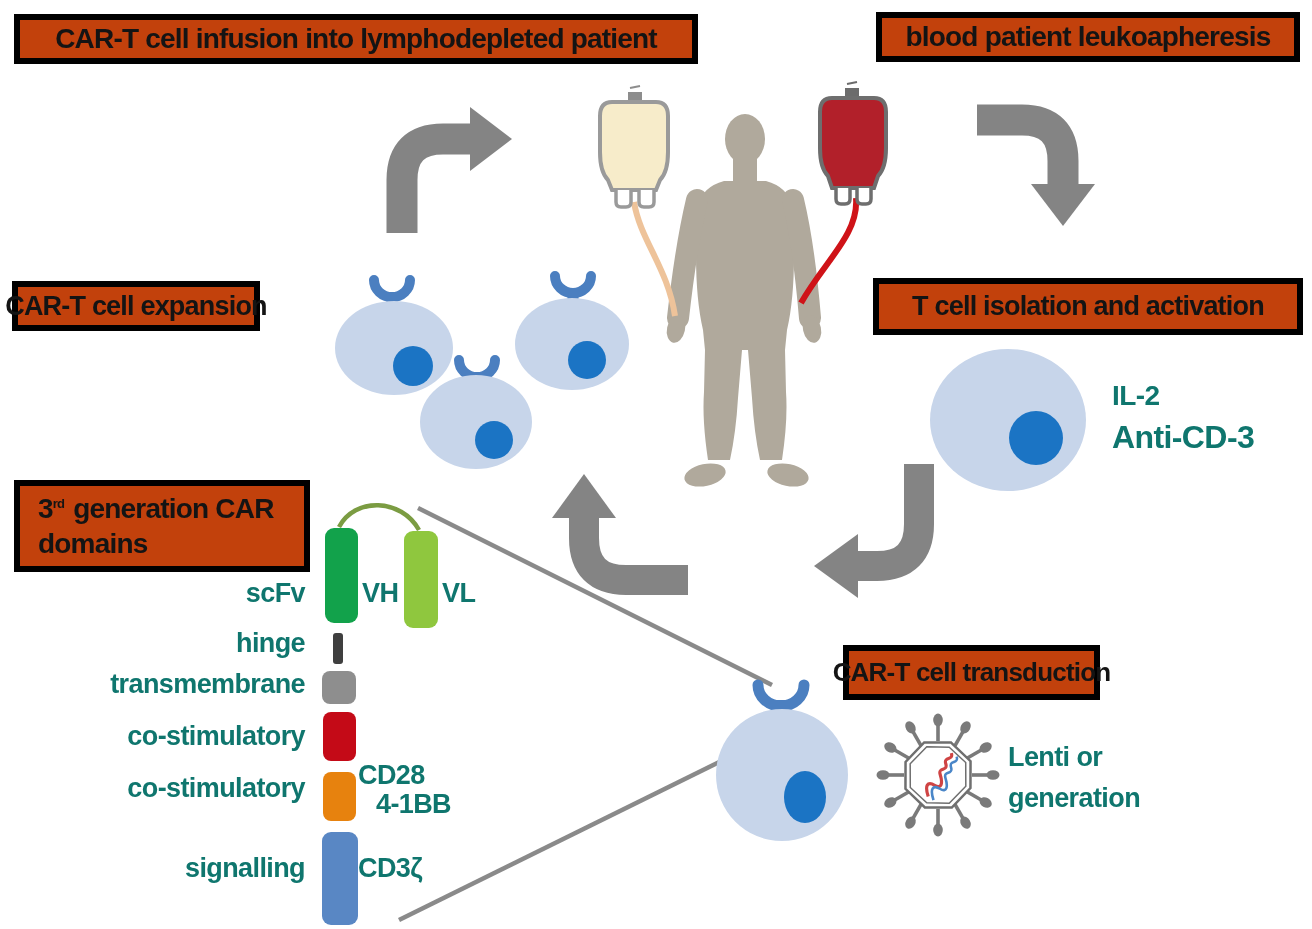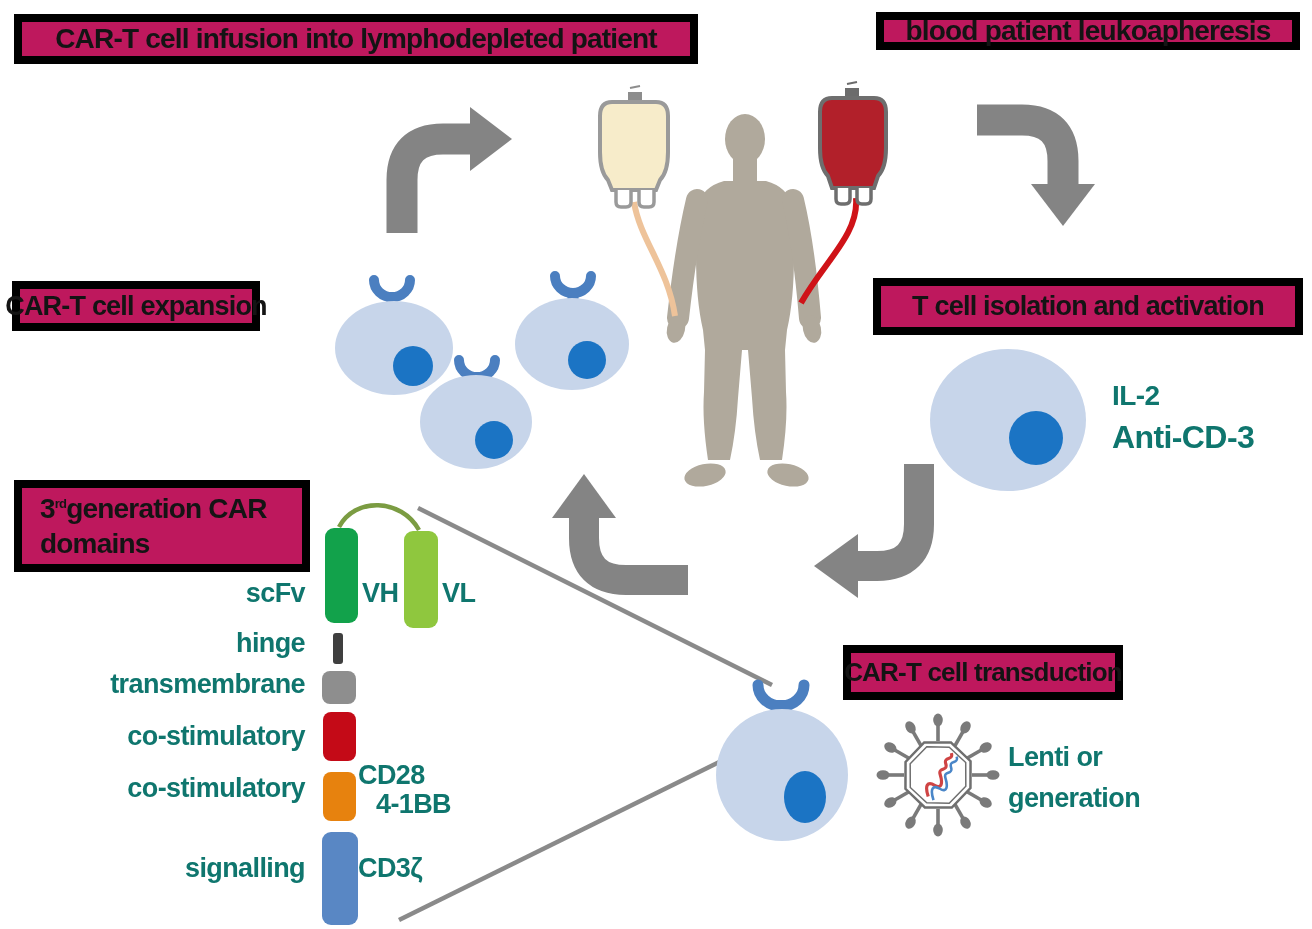--- a/index.html
+++ b/index.html
@@ -1,31 +1,31 @@
 <!DOCTYPE html>
 <html><head>
 <meta charset="utf-8">
 <style>
   html,body{margin:0;padding:0;background:#ffffff;}
   #canvas{position:relative;width:1312px;height:929px;background:#ffffff;overflow:hidden;
           font-family:"Liberation Sans","DejaVu Sans",sans-serif;color:#161616;}
   #fig{position:absolute;left:0;top:0;}
   .box{position:absolute;display:flex;align-items:center;justify-content:center;
-       background:#be185d;border:8px solid #000000;font-weight:bold;white-space:nowrap;
+       background:#c2410c;border:6px solid #000000;font-weight:bold;white-space:nowrap;
        letter-spacing:-0.8px;color:#141414;box-sizing:border-box;}
   #box-infusion{left:14px;top:14px;width:684px;height:50px;font-size:28px;}
-  #box-leuko{left:876px;top:12px;width:424px;height:38px;font-size:28px;}
+  #box-leuko{left:876px;top:12px;width:424px;height:50px;font-size:28px;}
   #box-expansion{left:12px;top:281px;width:248px;height:50px;font-size:27px;}
   #box-isolation{left:873px;top:278px;width:430px;height:57px;font-size:27px;}
   #box-generation{left:14px;top:480px;width:296px;height:92px;font-size:28px;
                   flex-direction:column;align-items:flex-start;justify-content:center;
                   padding-left:18px;line-height:1.25;}
   #box-generation sup{font-size:13px;vertical-align:super;}
-  .gen-rest{}
-  #box-transduction{left:843px;top:645px;width:280px;height:55px;font-size:26px;}
+  .gen-rest{margin-left:9px;}
+  #box-transduction{left:843px;top:645px;width:257px;height:55px;font-size:26px;}
   .lbl{position:absolute;font-weight:bold;white-space:nowrap;letter-spacing:-0.6px;
        font-size:27px;color:#0f766e;}
   .r{text-align:right;}
   #lbl-il2{left:1112px;top:380px;font-size:28px;}
   #lbl-anticd3{left:1112px;top:419px;font-size:32px;}
   #lbl-lenti1{left:1008px;top:742px;}
   #lbl-lenti2{left:1008px;top:783px;}
   #lbl-scfv{left:150px;width:155px;top:578px;}
   #lbl-vh{left:362px;top:578px;}
   #lbl-vl{left:442px;top:578px;}

